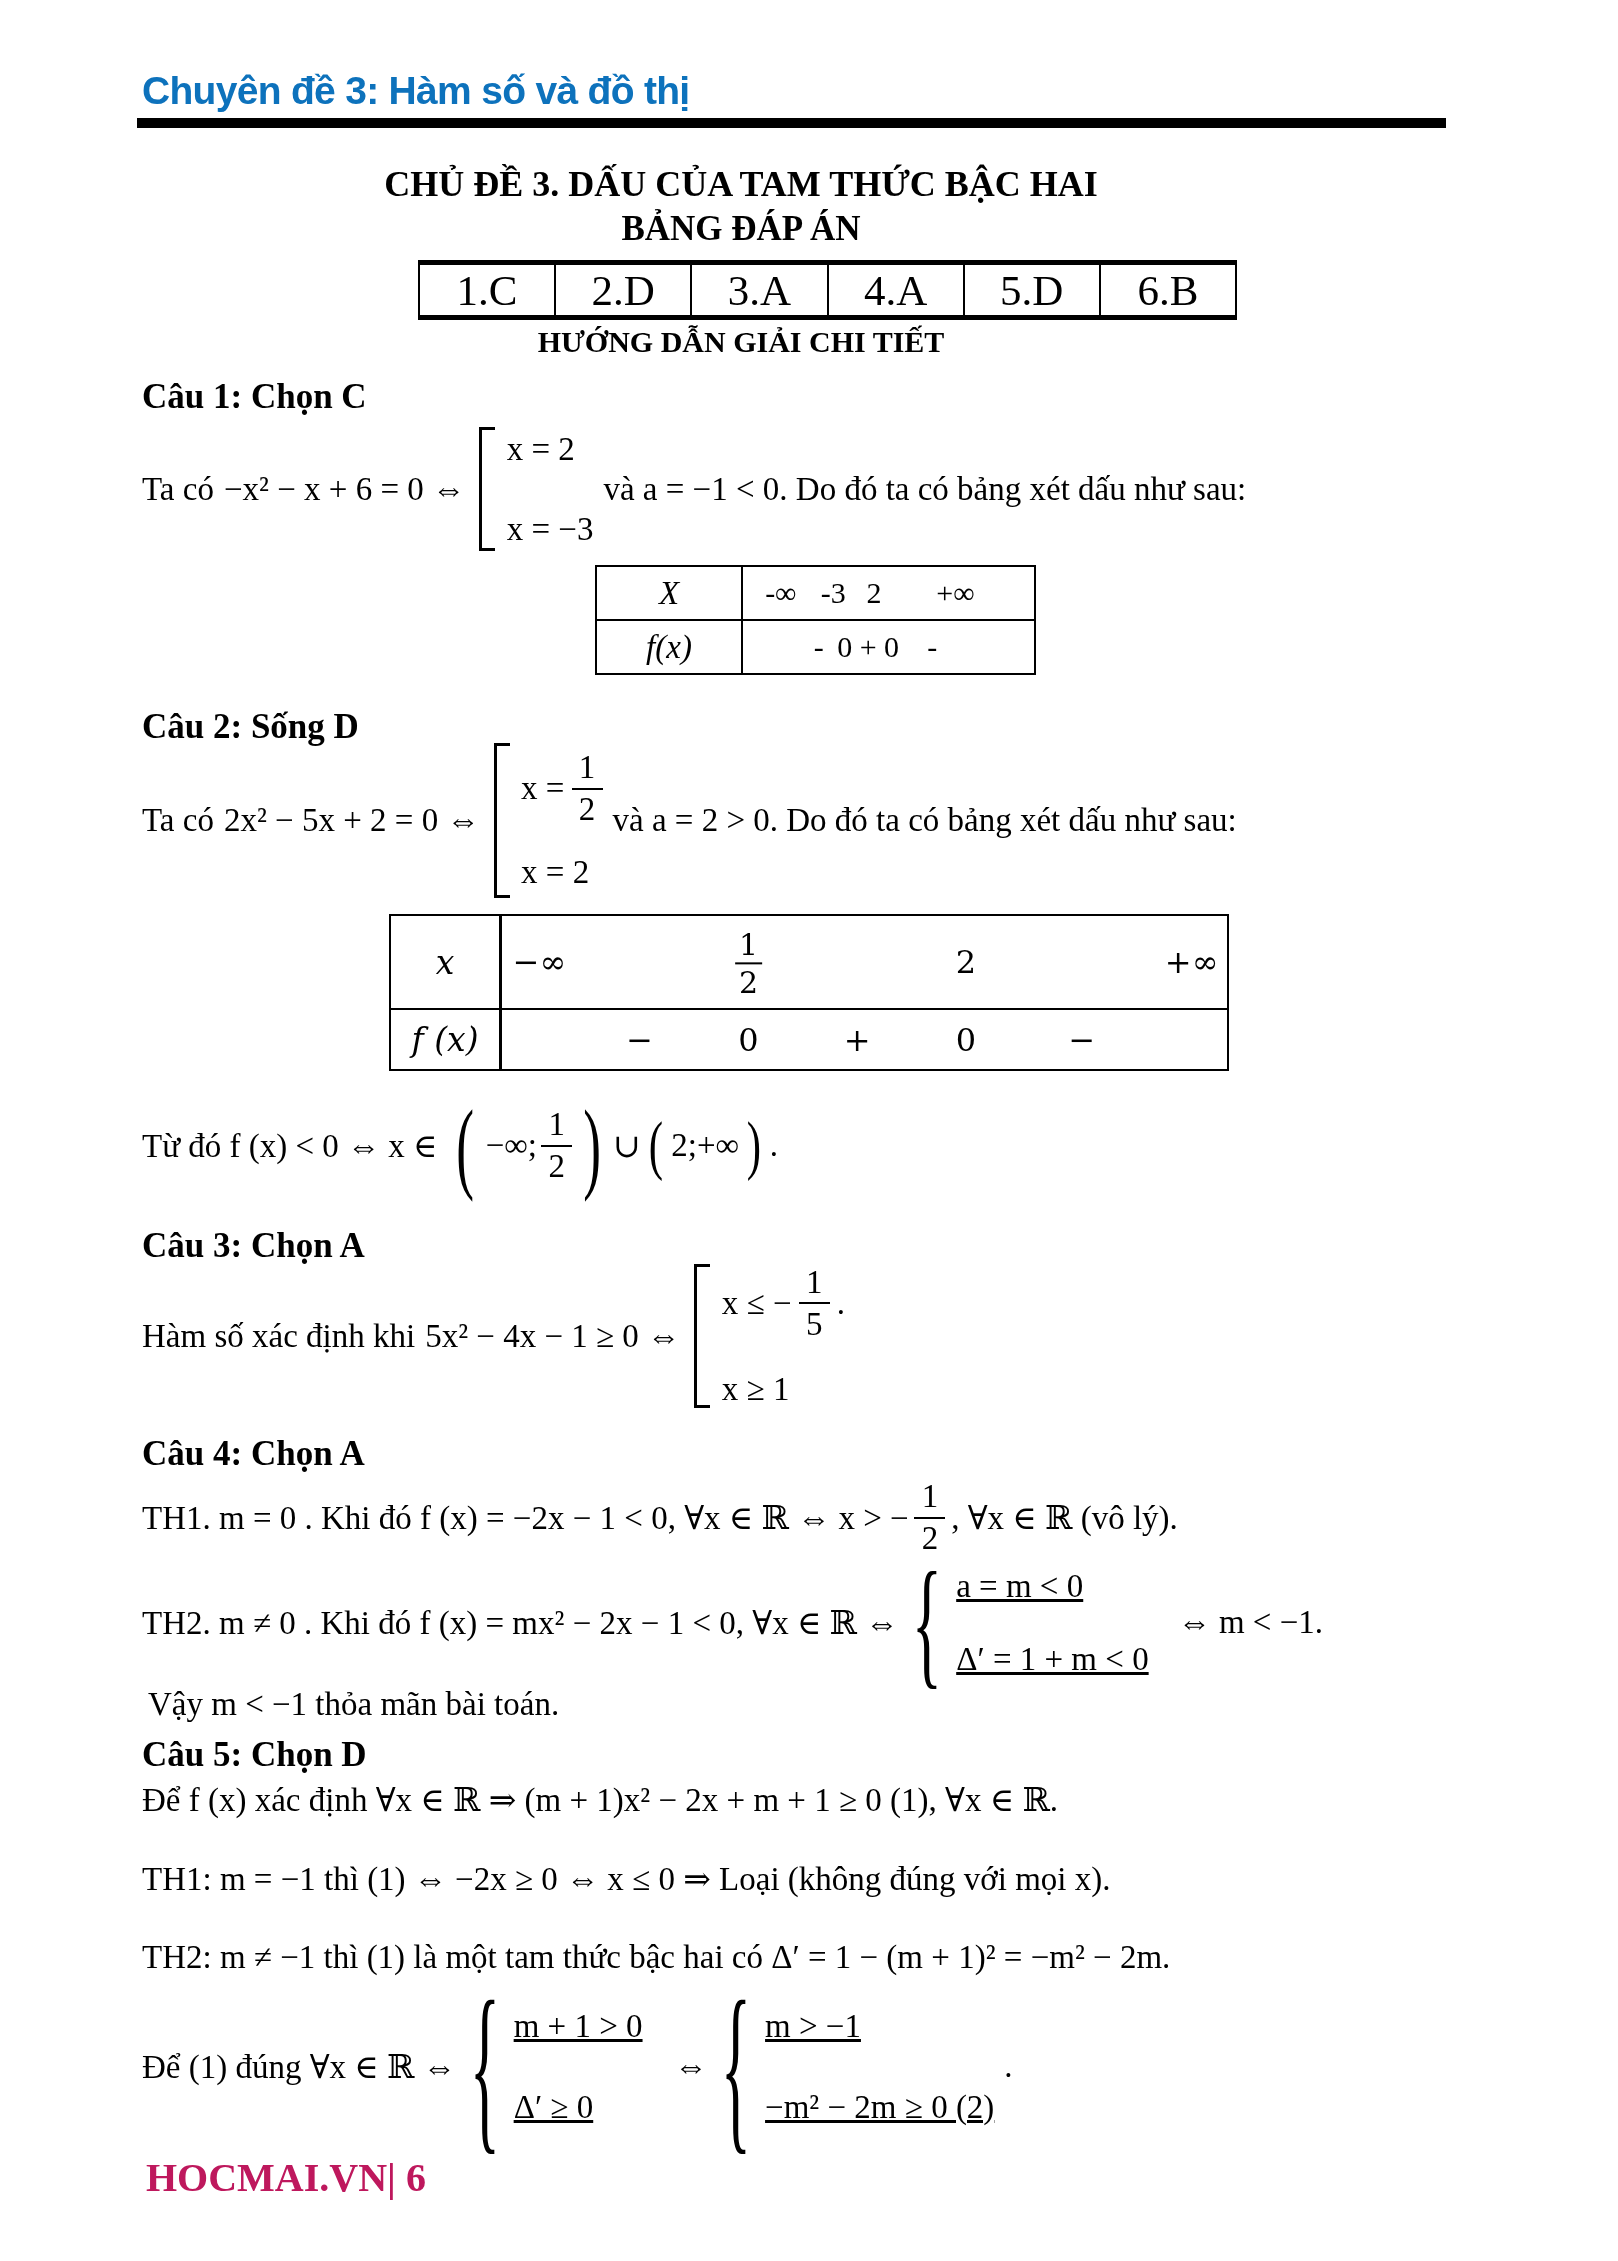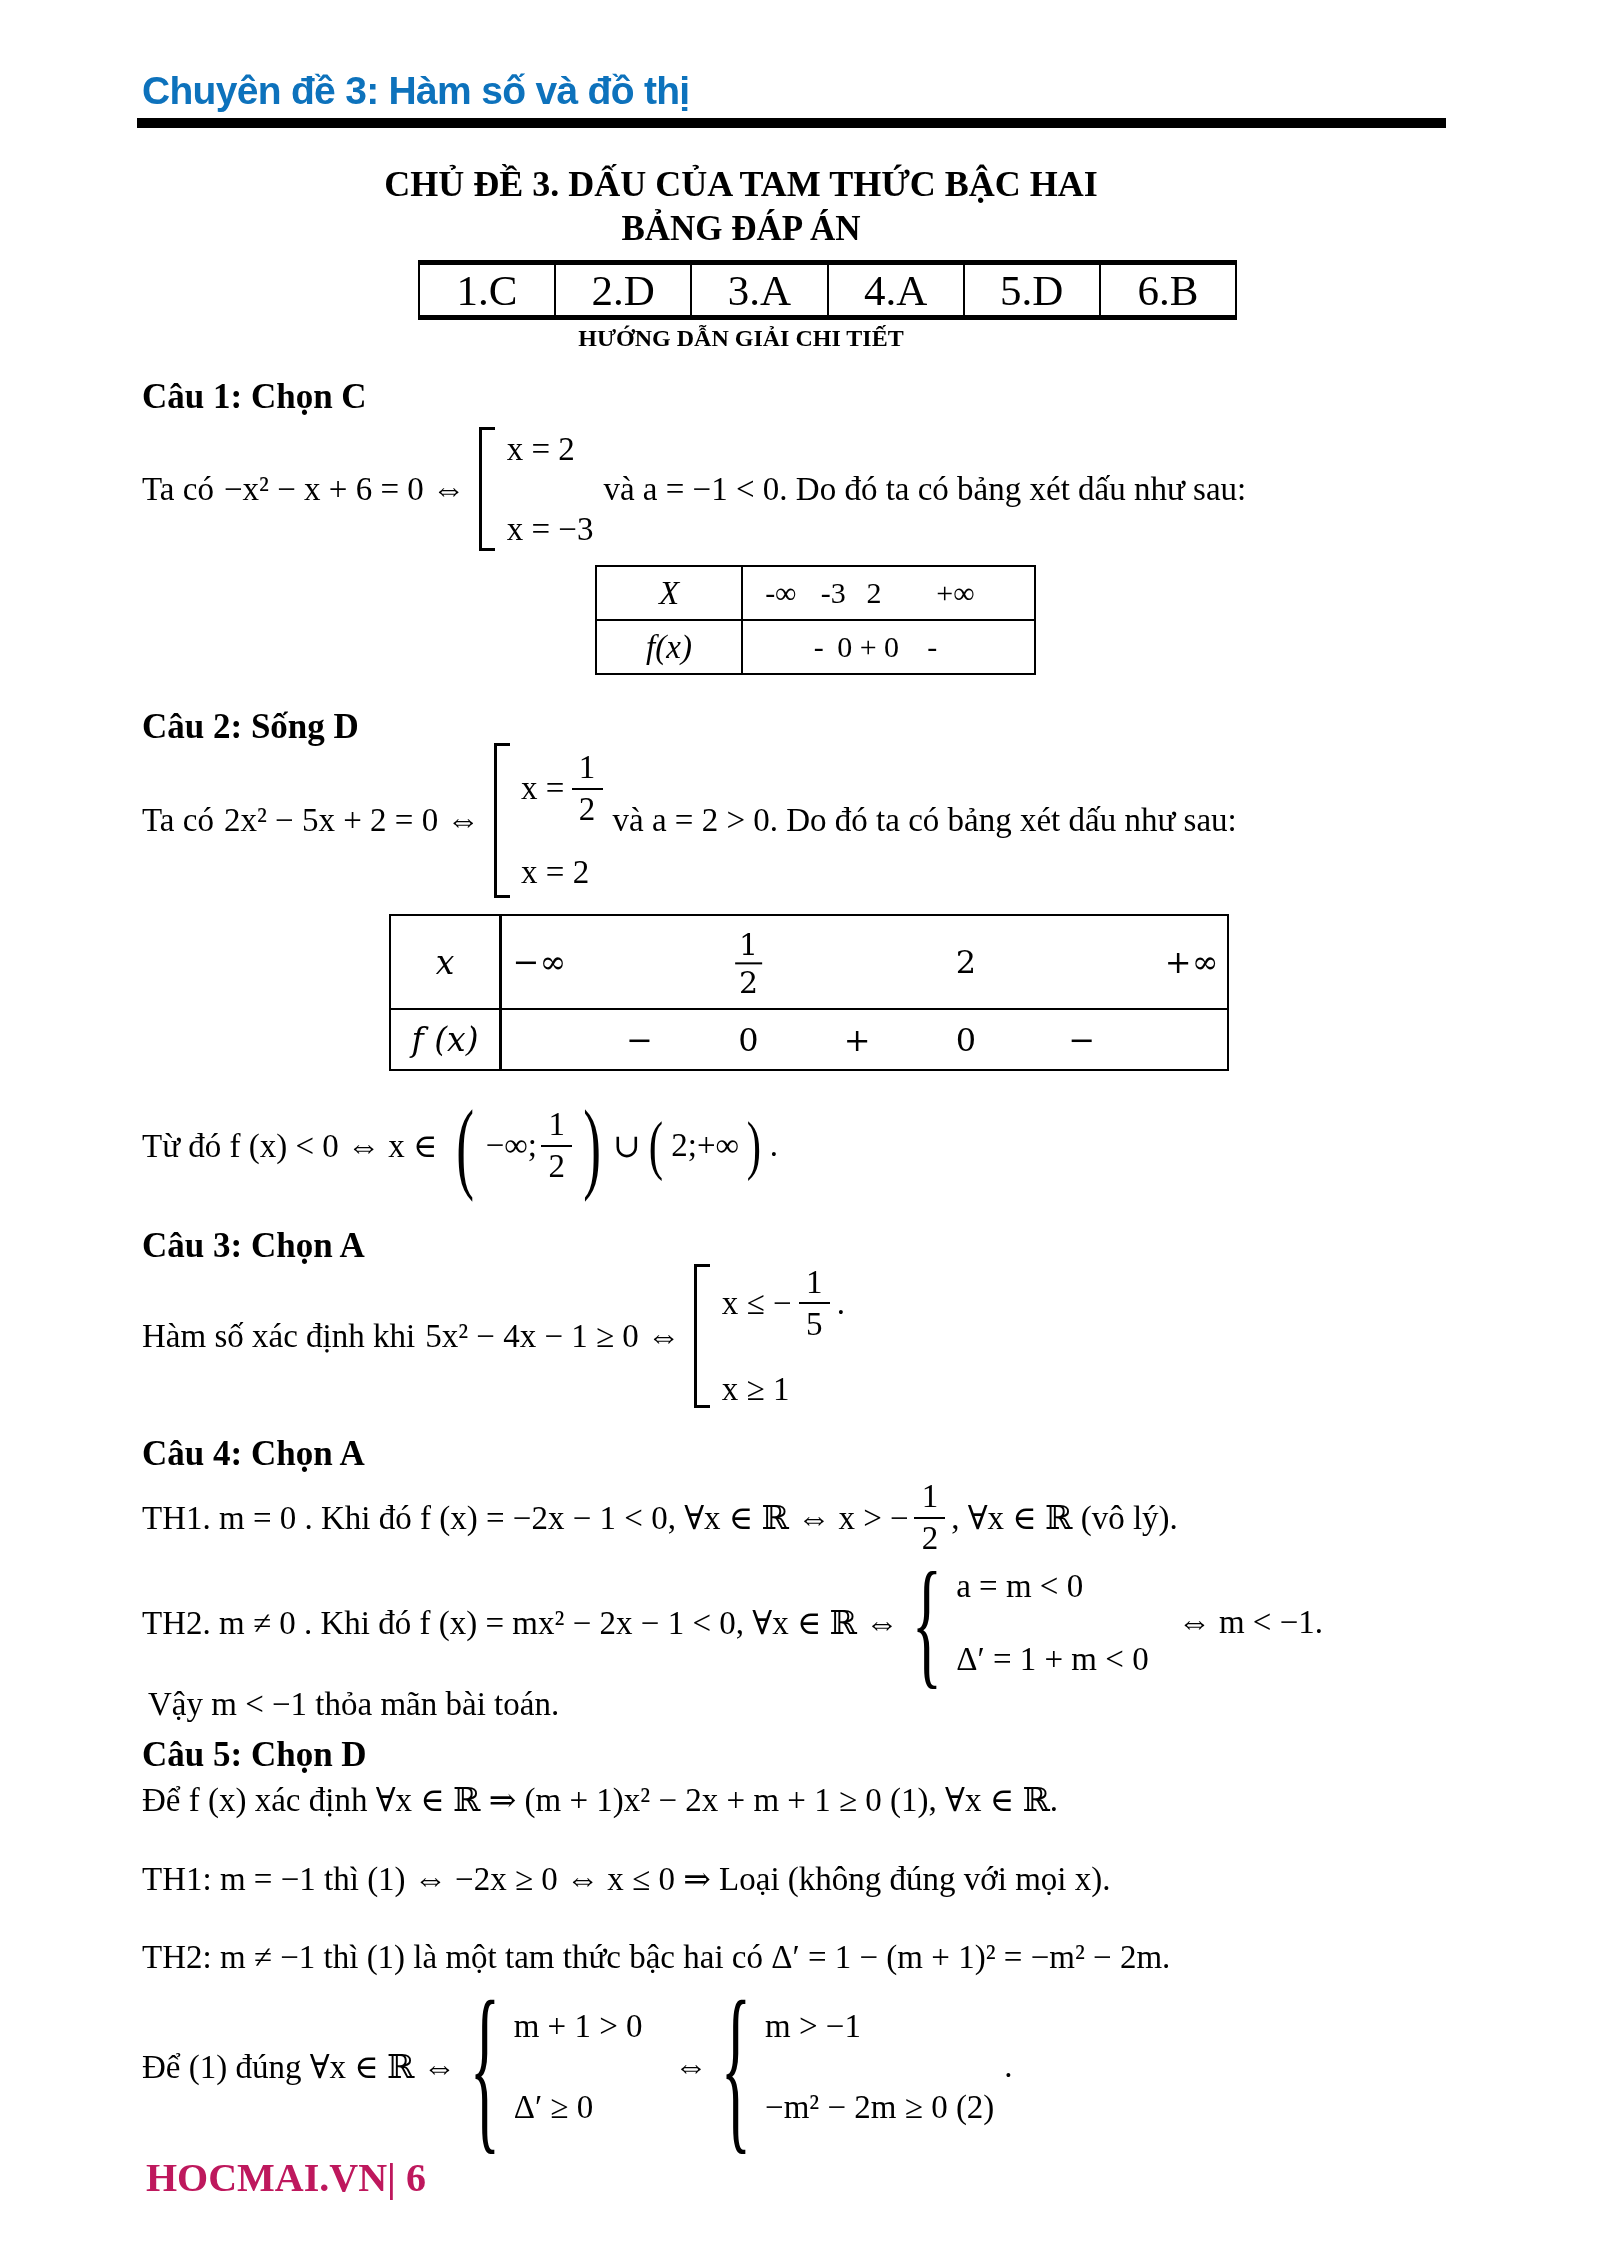--- a/index.html
+++ b/index.html
@@ -10,21 +10,21 @@
   .hdr { position:absolute; top:69px; font-family:"Liberation Sans","DejaVu Sans",sans-serif;
          font-weight:bold; font-size:39px; letter-spacing:-0.7px; color:#0d72bc; white-space:nowrap; }
   .hdr-left  { left:106px; }
   .hdr-right { right:131px; }
   .hdr-rule { position:absolute; left:101px; top:118px; width:1412px; height:10px; background:#000; }
 
   
   .ctr { position:absolute; left:0; width:100%; text-align:center; font-weight:bold; white-space:nowrap; }
   .doc-title   { top:163px; font-size:36px; }
   .board-title { top:209px; font-size:35px; }
-  .guide-title { top:325px; font-size:24px; }
+  .guide-title { top:325px; font-size:30px; }
 
   
   .answers { position:absolute; left:382px; top:260px; width:819px; height:60px;
              display:flex; box-sizing:border-box;
              border-top:5.8px solid #000; border-bottom:5.8px solid #000;
              border-left:2.2px solid #000; border-right:2.2px solid #000; }
   .answers > div { flex:1; border-right:2.2px solid #000; display:flex; align-items:center;
                    justify-content:center; font-size:43px; }
   .answers > div:last-child { border-right:none; }
 
@@ -71,21 +71,21 @@
   .t2-label { width:108px; border-right:3.6px solid #000; display:flex; align-items:center;
               justify-content:center; font-style:italic; font-size:33px; }
   .t2-vals { flex:1; position:relative; font-size:32px; }
   .t2v { position:absolute; top:50%; transform:translate(-50%,-50%); }
   .t2v.anchor-left  { transform:translate(0,-50%); }
   .t2v.anchor-right { transform:translate(0,-50%); }
   .t2 .frac { font-size:30px; }
   .t2 .frac .num { border-bottom:2.2px solid #000; padding:0 4.3px 1.4px; }
 
   
-  .bcases { display:flex; flex-direction:column; justify-content:space-between; }
+  .bcases { display:flex; flex-direction:column; justify-content:space-between;text-decoration:underline; }
 
   .footer { position:absolute; left:110px; top:2154px; font-weight:bold; font-size:40px;
             color:#be185d; white-space:nowrap; }
 </style>
 </head>
 <body>
 
 <div class="page">
 
   <div class="hdr hdr-left">Chuyên đề 3: Hàm số và đồ thị</div>

